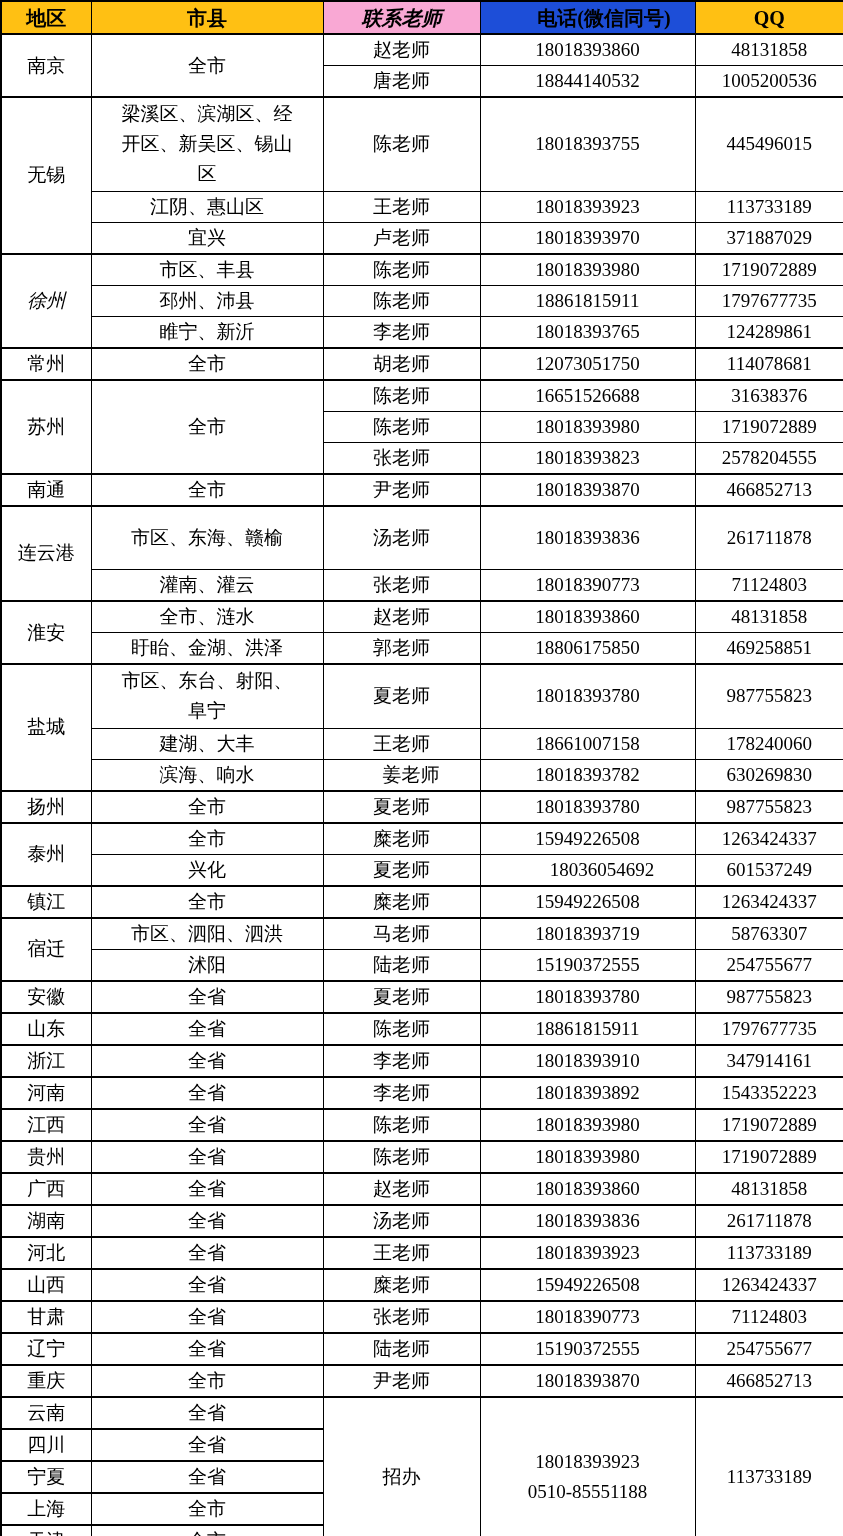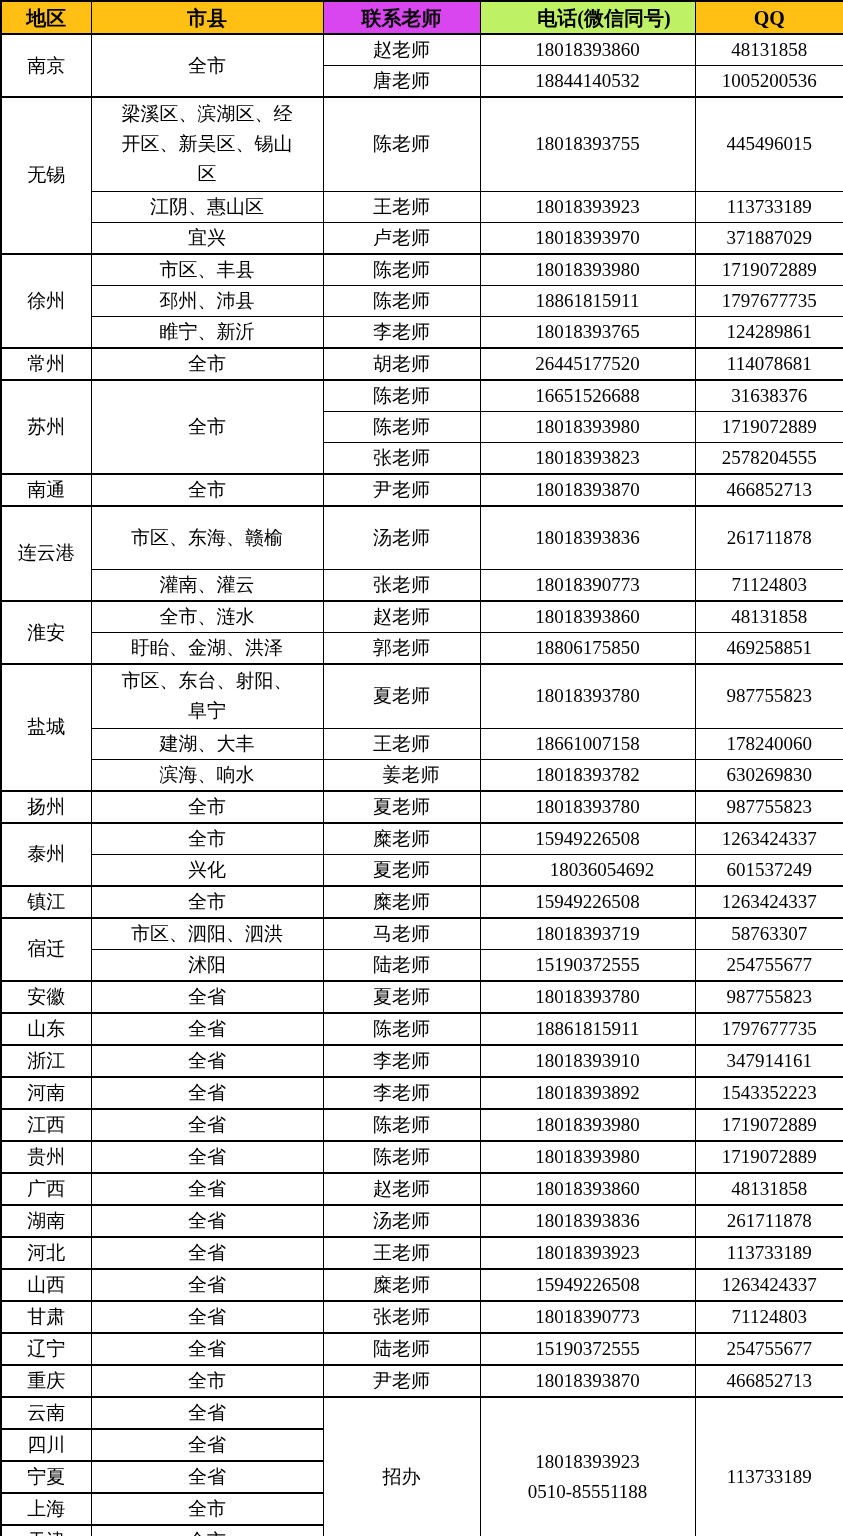--- a/index.html
+++ b/index.html
@@ -36,22 +36,22 @@
       <col class="col-region">
       <col class="col-area">
       <col class="col-teacher">
       <col class="col-phone">
       <col class="col-qq">
     </colgroup>
     <thead>
       <tr id="thead-row">
           <th style="background: rgb(255, 192, 19); border-color: rgb(0, 0, 0);">地区</th>
           <th style="background: rgb(255, 192, 19); border-color: rgb(0, 0, 0);">市县</th>
-          <th style="background: #d946ef; border-color: rgb(0, 0, 0);">联系老师</th>
-          <th style="background: #bef264; border-color: rgb(0, 0, 0); padding-left: 36px;">电话(微信同号)</th>
+          <th style="background: #f9a8d4; border-color: rgb(0, 0, 0); font-style: italic;">联系老师</th>
+          <th style="background: #1d4ed8; border-color: rgb(0, 0, 0); padding-left: 36px;">电话(微信同号)</th>
           <th style="background: rgb(255, 192, 19); border-color: rgb(0, 0, 0);">QQ</th>
         </tr>
     </thead>
     <tbody id="tbody">
         <tr class="group-start">
           <td rowspan="2" style="border-color: rgb(0, 0, 0);">南京</td>
           <td rowspan="2" style="border-color: rgb(0, 0, 0);">全市</td>
           <td style="border-color: rgb(0, 0, 0);">赵老师</td>
           <td style="border-color: rgb(0, 0, 0);">18018393860</td>
           <td style="border-color: rgb(0, 0, 0);">48131858</td>
@@ -76,21 +76,21 @@
           <td style="border-color: rgb(0, 0, 0);">18018393923</td>
           <td style="border-color: rgb(0, 0, 0);">113733189</td>
         </tr>
         <tr>
           <td style="border-color: rgb(0, 0, 0);">宜兴</td>
           <td style="border-color: rgb(0, 0, 0);">卢老师</td>
           <td style="border-color: rgb(0, 0, 0);">18018393970</td>
           <td style="border-color: rgb(0, 0, 0);">371887029</td>
         </tr>
         <tr class="group-start">
-          <td rowspan="3" style="border-color: rgb(0, 0, 0);">徐州</td>
+          <td rowspan="3" style="border-color: rgb(0, 0, 0); font-style: italic;">徐州</td>
           <td style="border-color: rgb(0, 0, 0);">市区、丰县</td>
           <td style="border-color: rgb(0, 0, 0);">陈老师</td>
           <td style="border-color: rgb(0, 0, 0);">18018393980</td>
           <td style="border-color: rgb(0, 0, 0);">1719072889</td>
         </tr>
         <tr>
           <td style="border-color: rgb(0, 0, 0);">邳州、沛县</td>
           <td style="border-color: rgb(0, 0, 0);">陈老师</td>
           <td style="border-color: rgb(0, 0, 0);">18861815911</td>
           <td style="border-color: rgb(0, 0, 0);">1797677735</td>
@@ -98,21 +98,21 @@
         <tr>
           <td style="border-color: rgb(0, 0, 0);">睢宁、新沂</td>
           <td style="border-color: rgb(0, 0, 0);">李老师</td>
           <td style="border-color: rgb(0, 0, 0);">18018393765</td>
           <td style="border-color: rgb(0, 0, 0);">124289861</td>
         </tr>
         <tr class="group-start">
           <td style="border-color: rgb(0, 0, 0);">常州</td>
           <td style="border-color: rgb(0, 0, 0);">全市</td>
           <td style="border-color: rgb(0, 0, 0);">胡老师</td>
-          <td style="border-color: rgb(0, 0, 0);">26445177520</td>
+          <td style="border-color: rgb(0, 0, 0);">12073051750</td>
           <td style="border-color: rgb(0, 0, 0);">114078681</td>
         </tr>
         <tr class="group-start">
           <td rowspan="3" style="border-color: rgb(0, 0, 0);">苏州</td>
           <td rowspan="3" style="border-color: rgb(0, 0, 0);">全市</td>
           <td style="border-color: rgb(0, 0, 0);">陈老师</td>
           <td style="border-color: rgb(0, 0, 0);">16651526688</td>
           <td style="border-color: rgb(0, 0, 0);">31638376</td>
         </tr>
         <tr>

